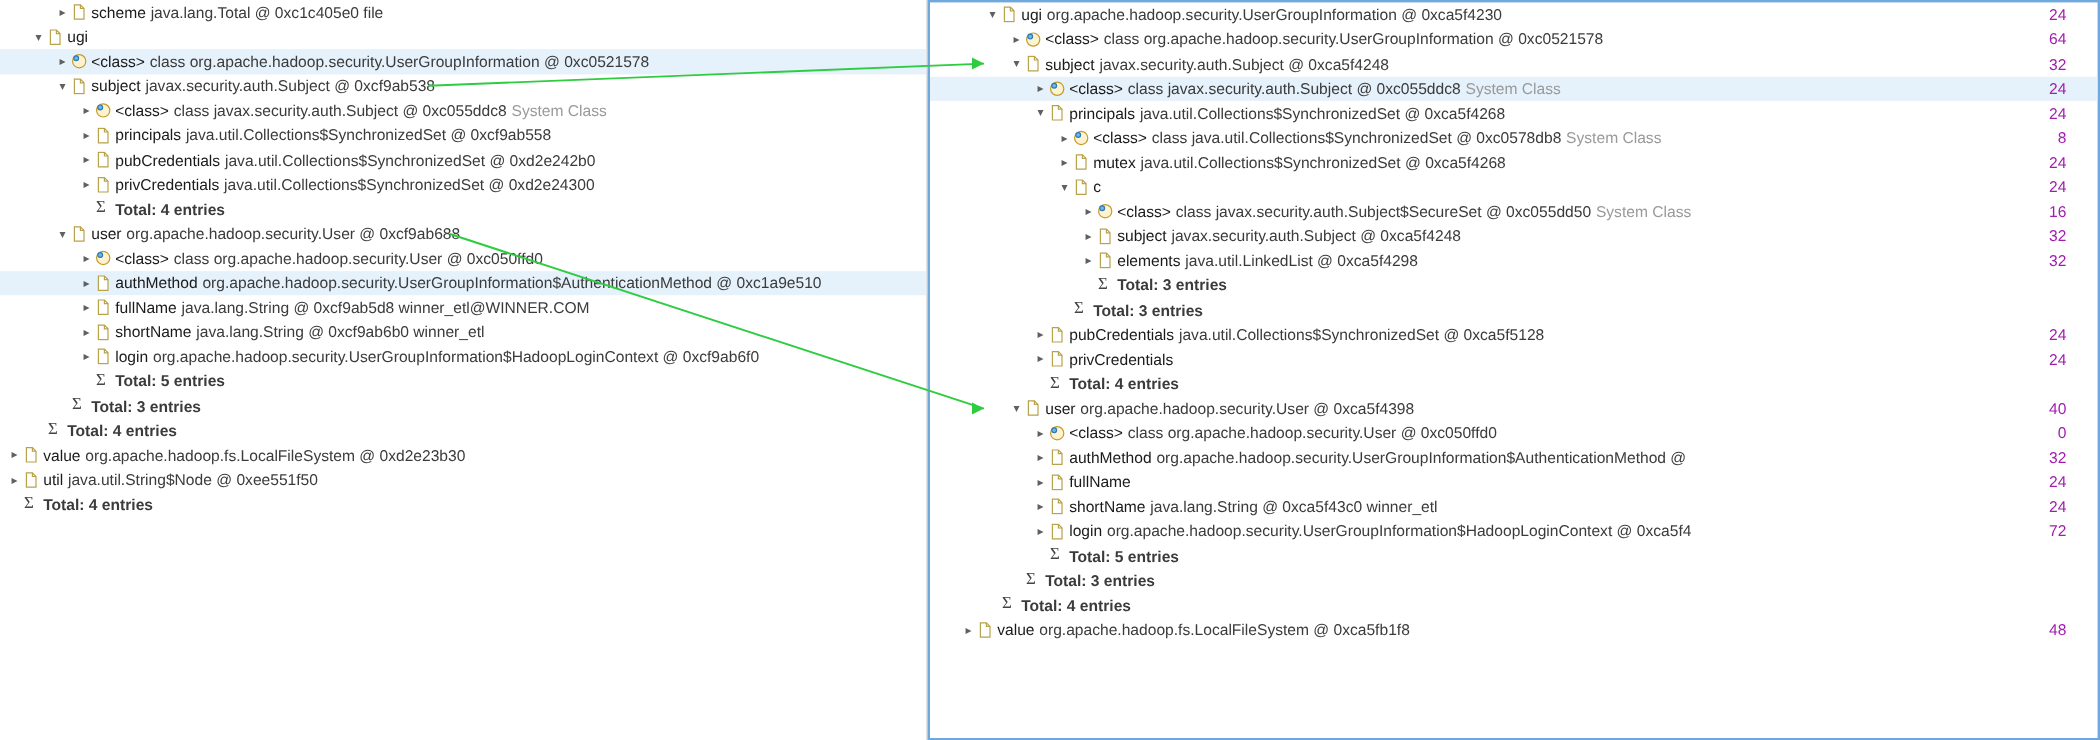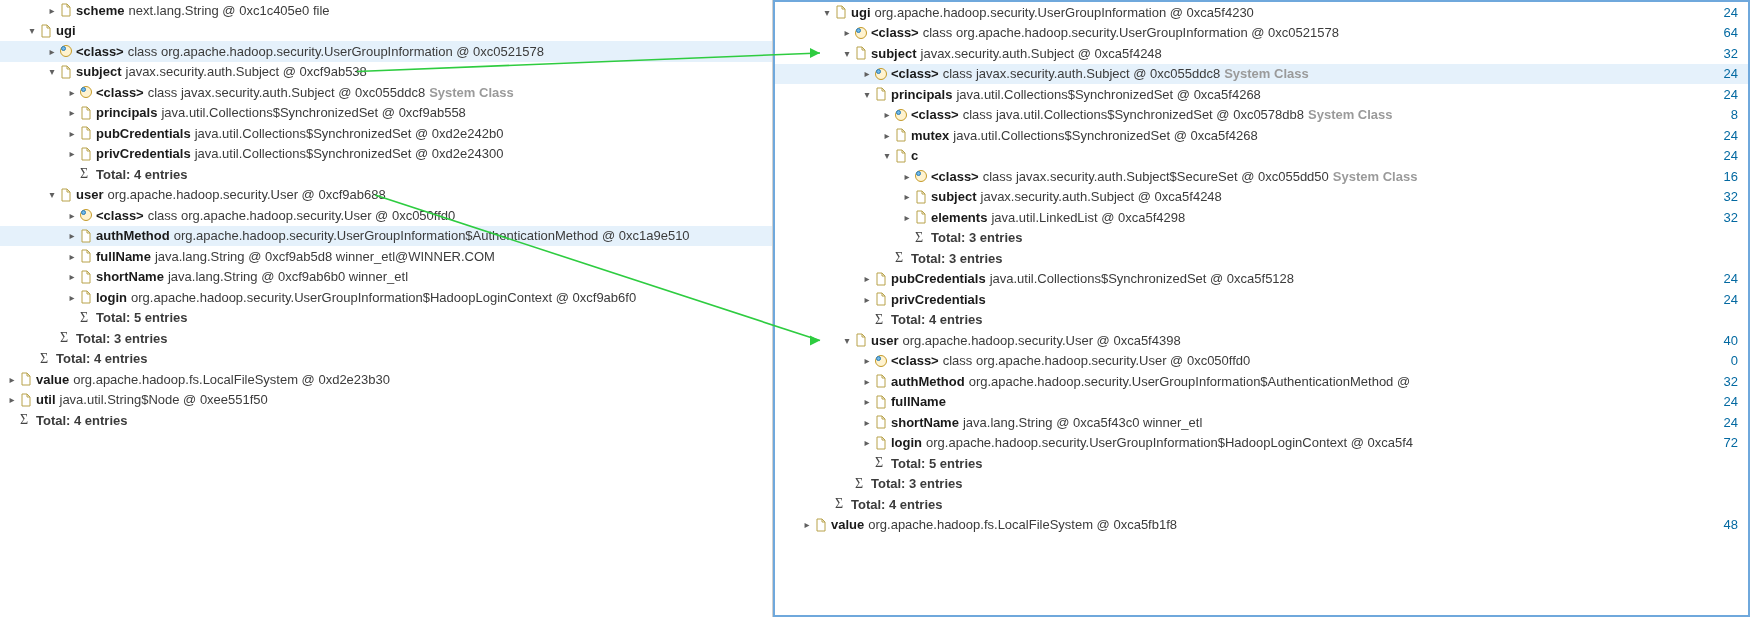--- a/index.html
+++ b/index.html
@@ -6,45 +6,45 @@
 .container{display:flex;width:1750px;height:617px;position:relative}
 .pane{height:617px;overflow:hidden;position:relative}
 .pane.left{width:772px;border-right:1px solid #d0d0d0}
 .pane.right{flex:1;border:2px solid #6fa8dc;box-sizing:border-box}
 .row{display:flex;align-items:center;height:20.5px;white-space:nowrap;position:relative}
 .row.sel{background:#e5f1fb}
 .row .indent{display:inline-block}
 .tw{width:12px;text-align:center;color:#606060;font-size:10px;cursor:pointer;display:inline-block;user-select:none}
 .ico{width:16px;height:16px;display:inline-flex;align-items:center;justify-content:center;margin-right:2px}
 .ico svg{width:14px;height:14px}
-.name{font-weight:700;color:#1a1a1a;margin-right:4px}
+.name{font-weight:400;color:#1a1a1a;margin-right:4px}
 .val{color:#3b3b3b}
-.sys{color:#9a9a9a;font-weight:700;margin-left:4px}
+.sys{color:#9a9a9a;font-weight:400;margin-left:4px}
 .sigma{font-family:"Times New Roman",serif;font-size:14px;margin-right:4px;color:#444}
 .bold{font-weight:700}
-.num{position:absolute;right:10px;color:#0369a1}
+.num{position:absolute;right:26px;color:#a21caf}
 svg.arrow{position:absolute;pointer-events:none;z-index:10}
 .arrowhead{fill:#2ecc40}
 </style>
 </head>
 <body>
 
 <div class="container">
   <div class="pane left" id="left">
       <div class="row">
         <span class="indent" style="width: 46px;"></span>
         <span class="tw">▸</span>
         <span class="ico">
           <svg viewBox="0 0 14 14">
             <path d="M3 1h5l3 3v9H3z" fill="#fff" stroke="#b8a24a"></path>
             <path d="M8 1v3h3" fill="none" stroke="#b8a24a"></path>
           </svg>
         </span>
         <span class="name">scheme</span>
-        <span class="val">next.lang.String @ 0xc1c405e0  file</span>
+        <span class="val">java.lang.Total @ 0xc1c405e0  file</span>
       </div>
       <div class="row">
         <span class="indent" style="width: 26px;"></span>
         <span class="tw">▾</span>
         <span class="ico">
           <svg viewBox="0 0 14 14">
             <path d="M3 1h5l3 3v9H3z" fill="#fff" stroke="#b8a24a"></path>
             <path d="M8 1v3h3" fill="none" stroke="#b8a24a"></path>
           </svg>
         </span>

